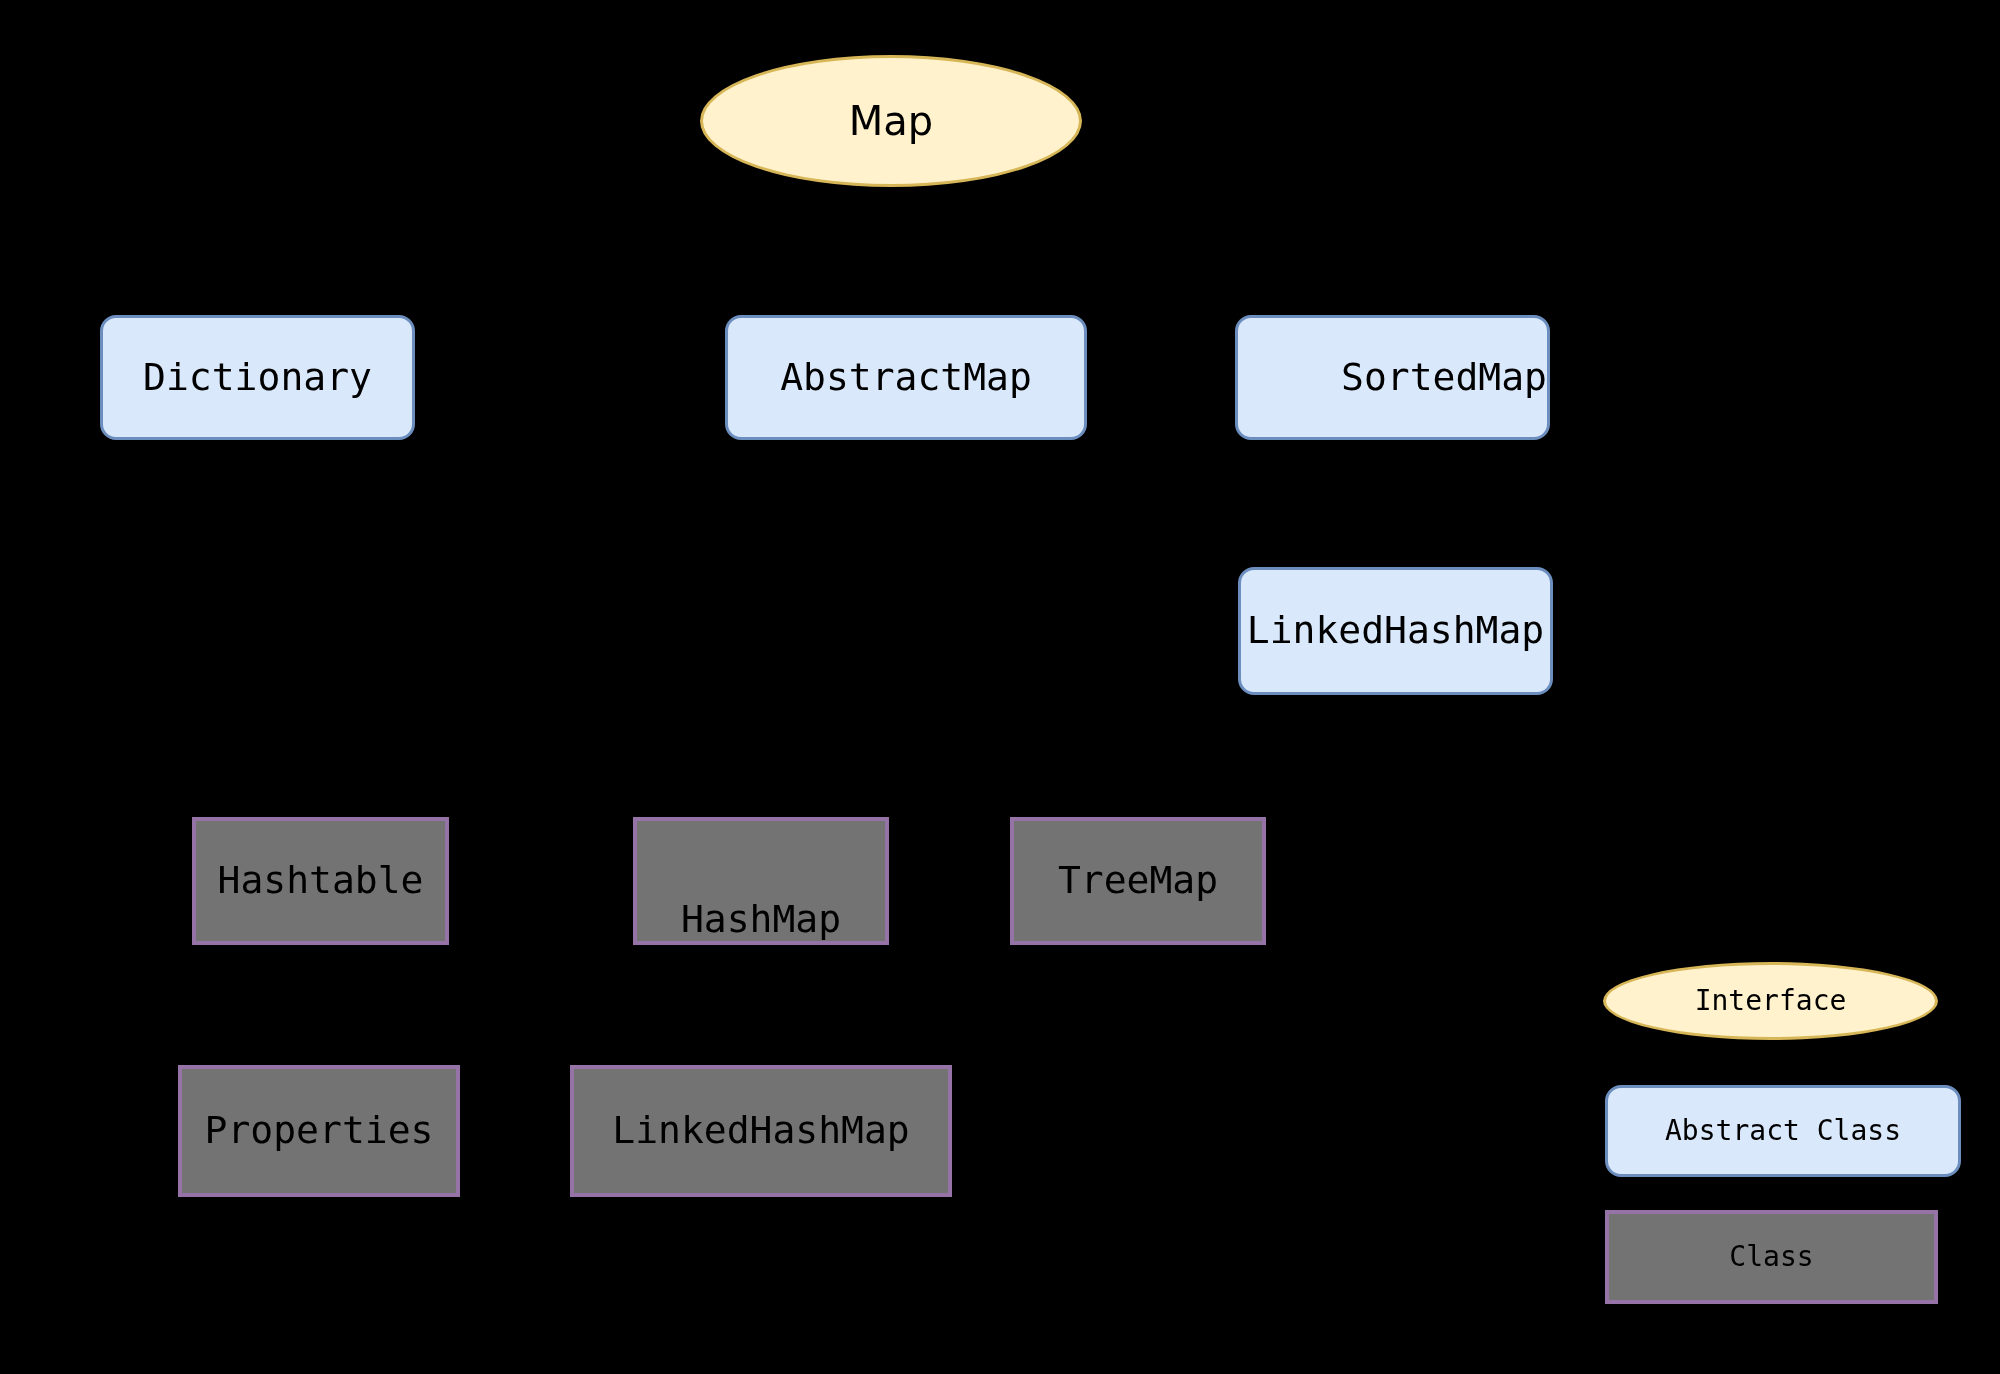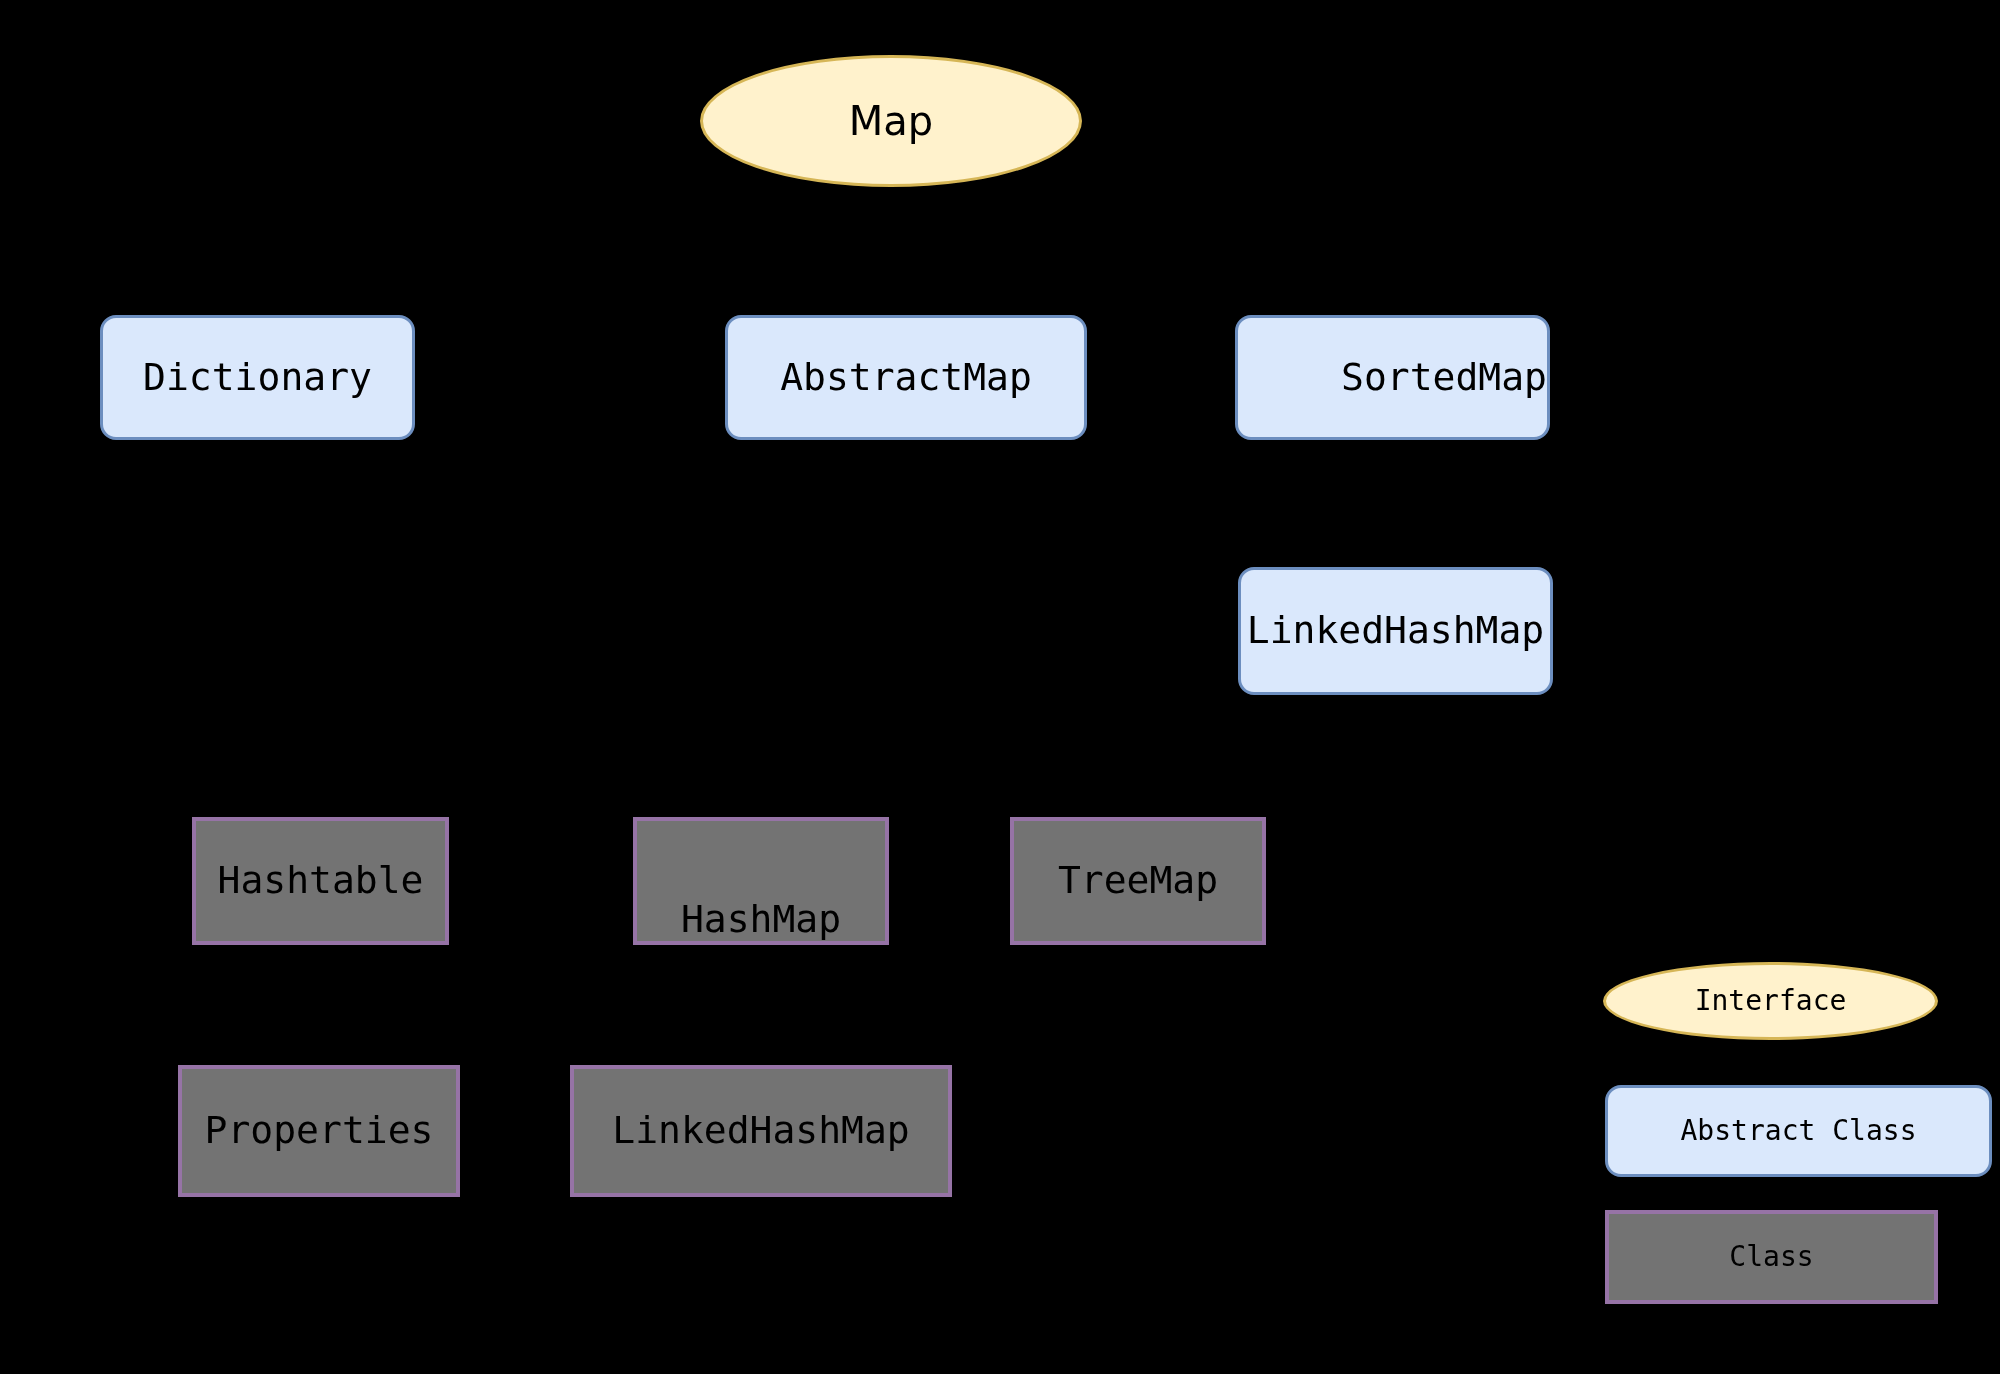--- a/index.html
+++ b/index.html
@@ -121,21 +121,21 @@
   </div>
 
   <div class="node klass" style="left: 570px; top: 1065px; width: 382px; height: 132px; font-size: 38px;">
     <span>LinkedHashMap</span>
   </div>
 
   <div class="node iface" style="left: 1603px; top: 962px; width: 335px; height: 78px; font-size: 28px;">
     <span>Interface</span>
   </div>
 
-  <div class="node abstract" style="left: 1605px; top: 1085px; width: 387px; height: 92px; font-size: 28px;">
+  <div class="node abstract" style="left: 1605px; top: 1085px; width: 356px; height: 92px; font-size: 28px;">
     <span>Abstract Class</span>
   </div>
 
   <div class="node klass" style="left: 1605px; top: 1210px; width: 333px; height: 94px; font-size: 28px;">
     <span>Class</span>
   </div>
 
 </div>
 
 </body></html>

